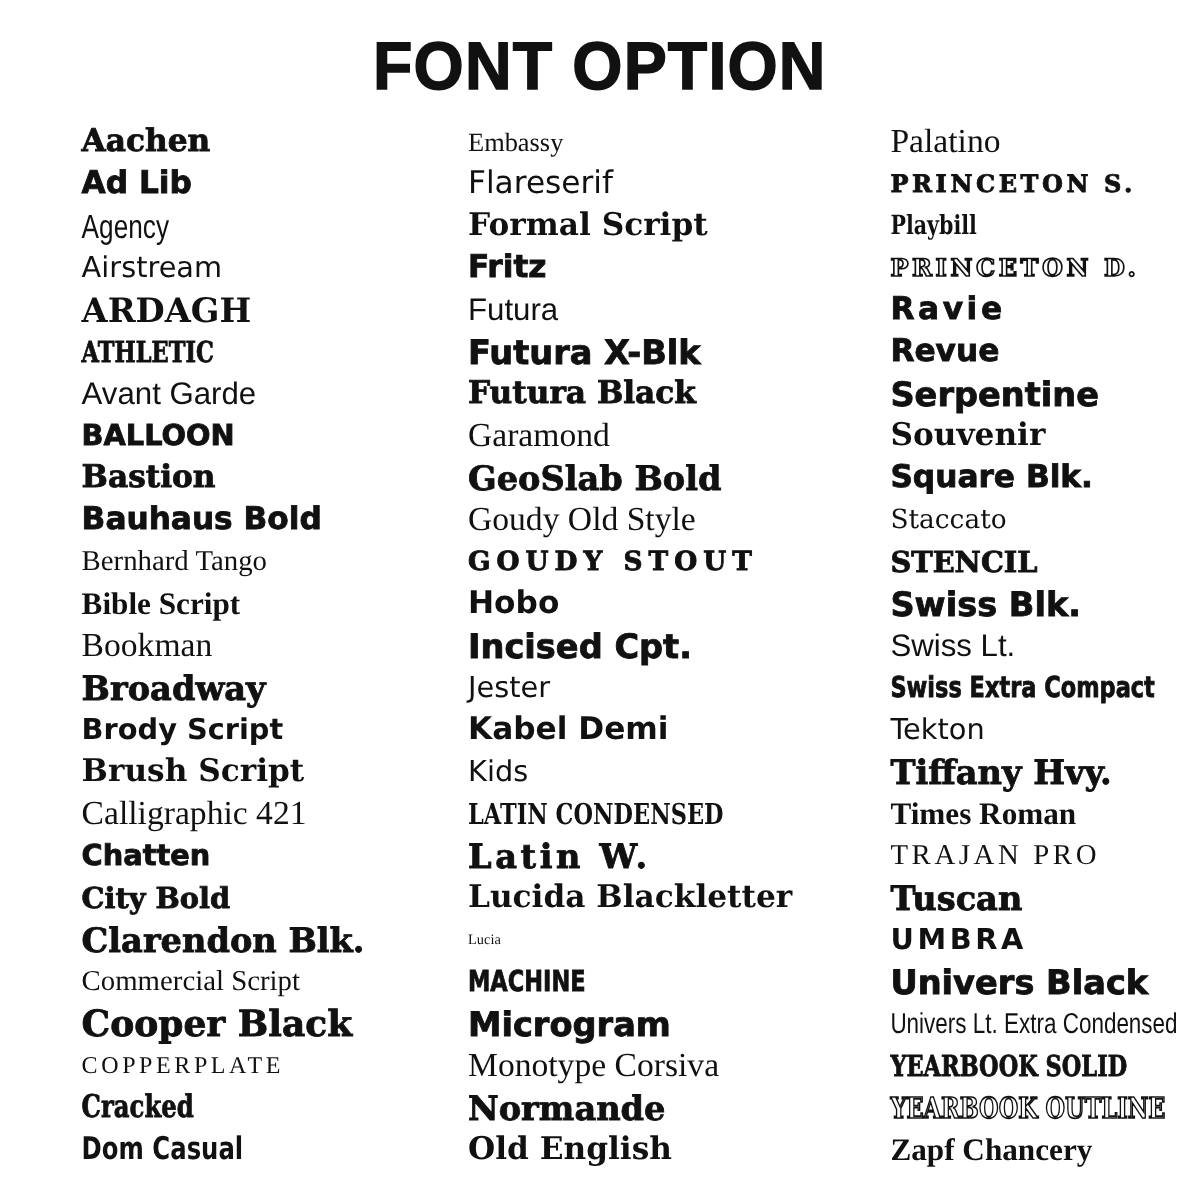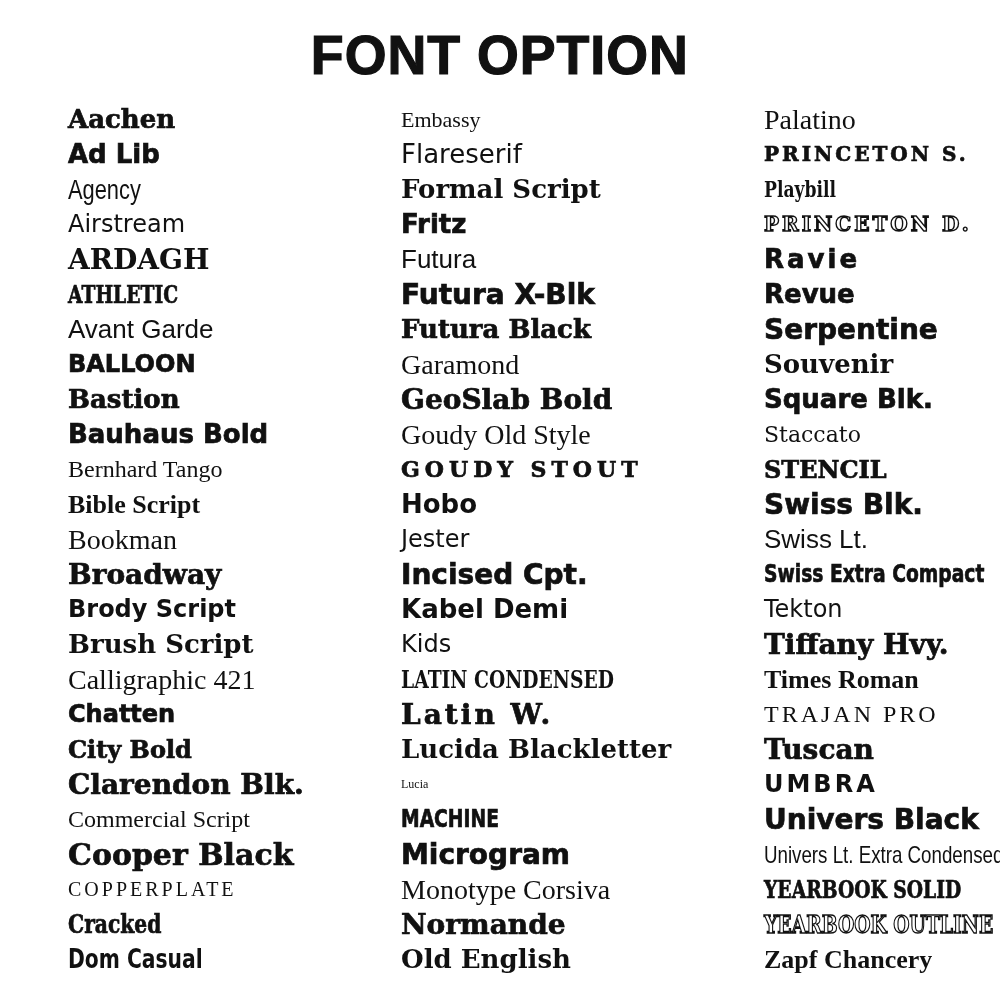--- a/index.html
+++ b/index.html
@@ -14,21 +14,21 @@
     font-family: "Liberation Sans", sans-serif;
     font-weight: bold;
     font-size: 56px;
     letter-spacing: 1px;
     -webkit-text-stroke: 1.2px #111111;
     transform: scaleX(0.96);
     transform-origin: 50% 50%;
     white-space: nowrap;
   }
 
-  .columns { display: flex; margin-top: 14px; gap: 11px; }
+  .columns { display: flex; margin-top: 14px; }
   .col { flex: none; }
   .col-1 { width: 390px; padding-left: 68px; }
   .col-2 { width: 352px; }
   .col-3 { width: 258px; }
 
   .font-item { height: 35px; line-height: 35px; white-space: nowrap; }
   .fx { display: inline-block; vertical-align: middle; white-space: nowrap; }
 
   
   .lsans  { font-family: "Liberation Sans", sans-serif; }
@@ -109,22 +109,22 @@
         <div class="font-item"><span class="fx dserif bold italic s26">Formal Script</span></div>
         <div class="font-item"><span class="fx dsans heavy s26">Fritz</span></div>
         <div class="font-item"><span class="fx lsans s26">Futura</span></div>
         <div class="font-item"><span class="fx dsans heavy s28">Futura X-Blk</span></div>
         <div class="font-item"><span class="fx dserif heavy s26">Futura Black</span></div>
         <div class="font-item"><span class="fx lserif s28">Garamond</span></div>
         <div class="font-item"><span class="fx dserif heavy s28">GeoSlab Bold</span></div>
         <div class="font-item"><span class="fx lserif s28">Goudy Old Style</span></div>
         <div class="font-item"><span class="fx dserif heavy s22 xwide">GOUDY STOUT</span></div>
         <div class="font-item"><span class="fx dsans bold s26">Hobo</span></div>
+        <div class="font-item"><span class="fx dsans heavy s28">Incised Cpt.</span></div>
         <div class="font-item"><span class="fx dsans italic s24">Jester</span></div>
-        <div class="font-item"><span class="fx dsans heavy s28">Incised Cpt.</span></div>
         <div class="font-item"><span class="fx dsans bold s26">Kabel Demi</span></div>
         <div class="font-item"><span class="fx dsans s24">Kids</span></div>
         <div class="font-item"><span class="fx dserif bold s24 cond">LATIN CONDENSED</span></div>
         <div class="font-item"><span class="fx dserif heavy s28 wide">Latin W.</span></div>
         <div class="font-item"><span class="fx dserif bold s26">Lucida Blackletter</span></div>
         <div class="font-item"><span class="fx lserif italic s18">Lucia</span></div>
         <div class="font-item"><span class="fx dsans heavy s24 cond">MACHINE</span></div>
         <div class="font-item"><span class="fx dsans heavy s28">Microgram</span></div>
         <div class="font-item"><span class="fx lserif italic s28">Monotype Corsiva</span></div>
         <div class="font-item"><span class="fx dserif heavy s28">Normande</span></div>

